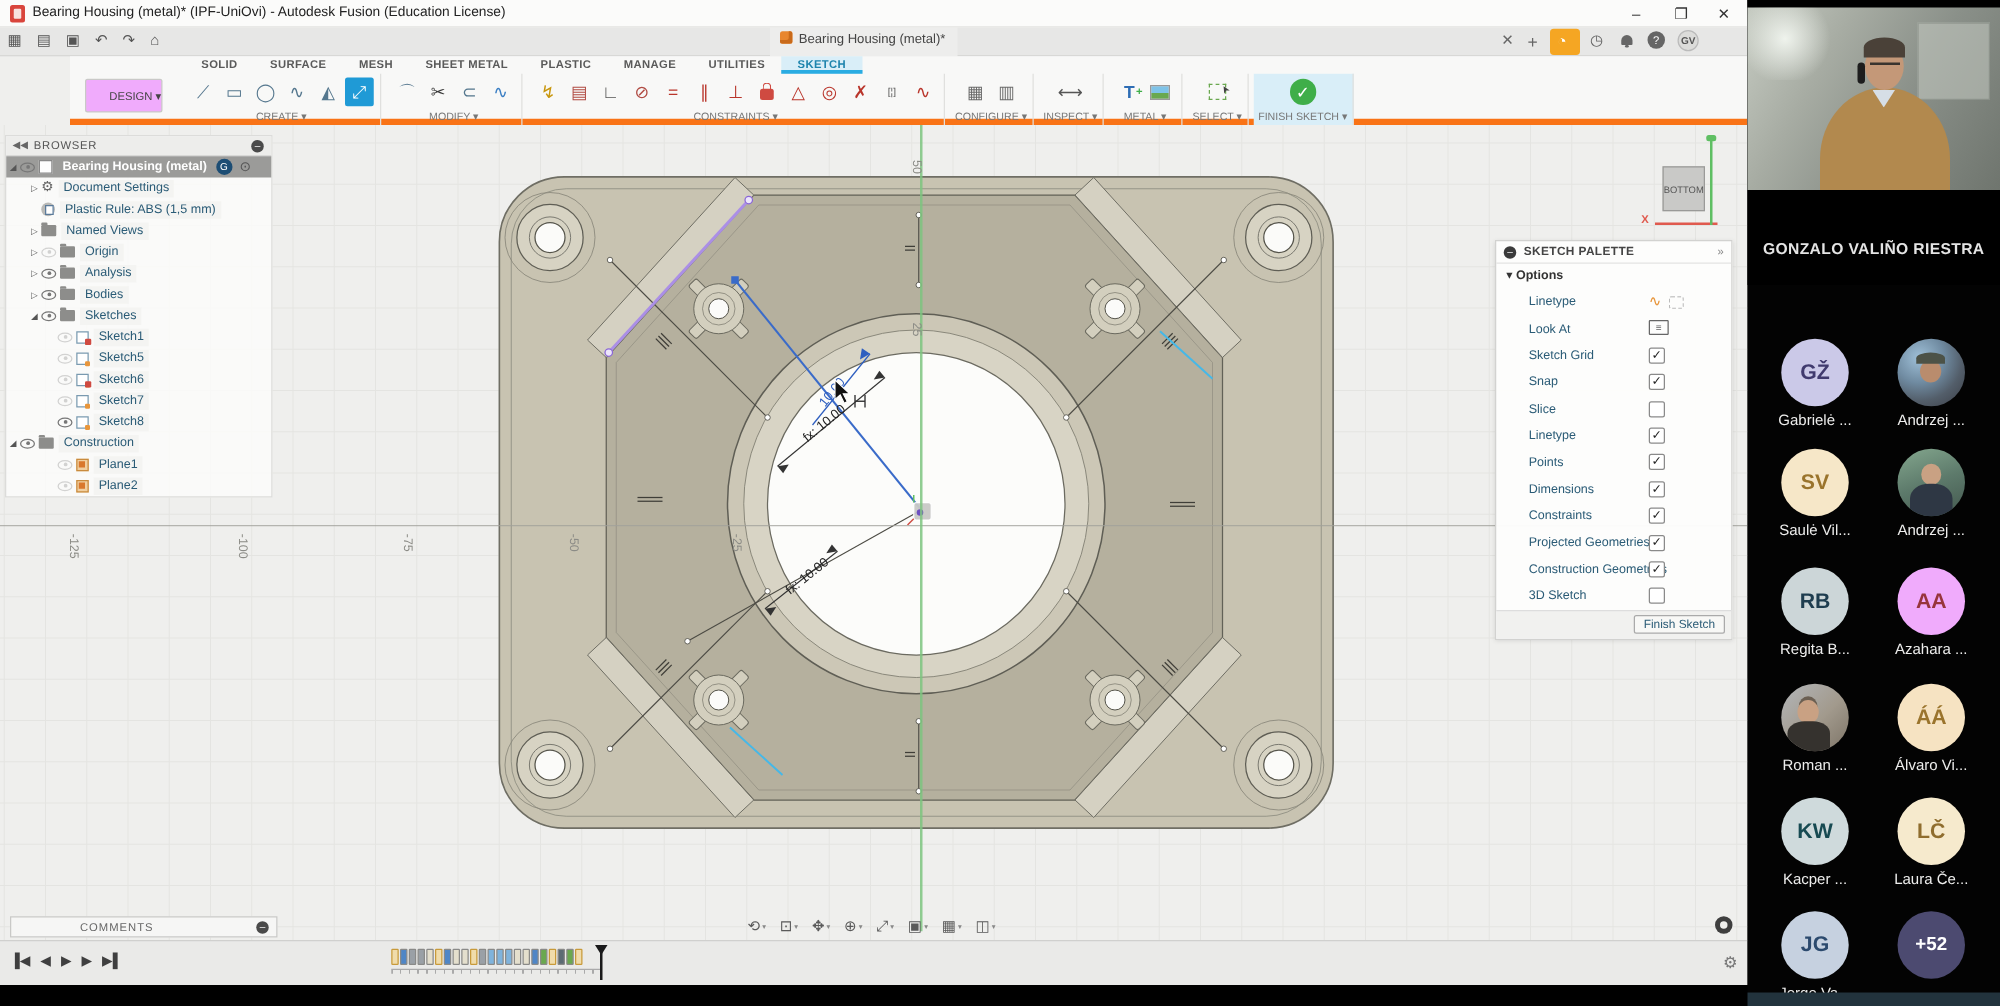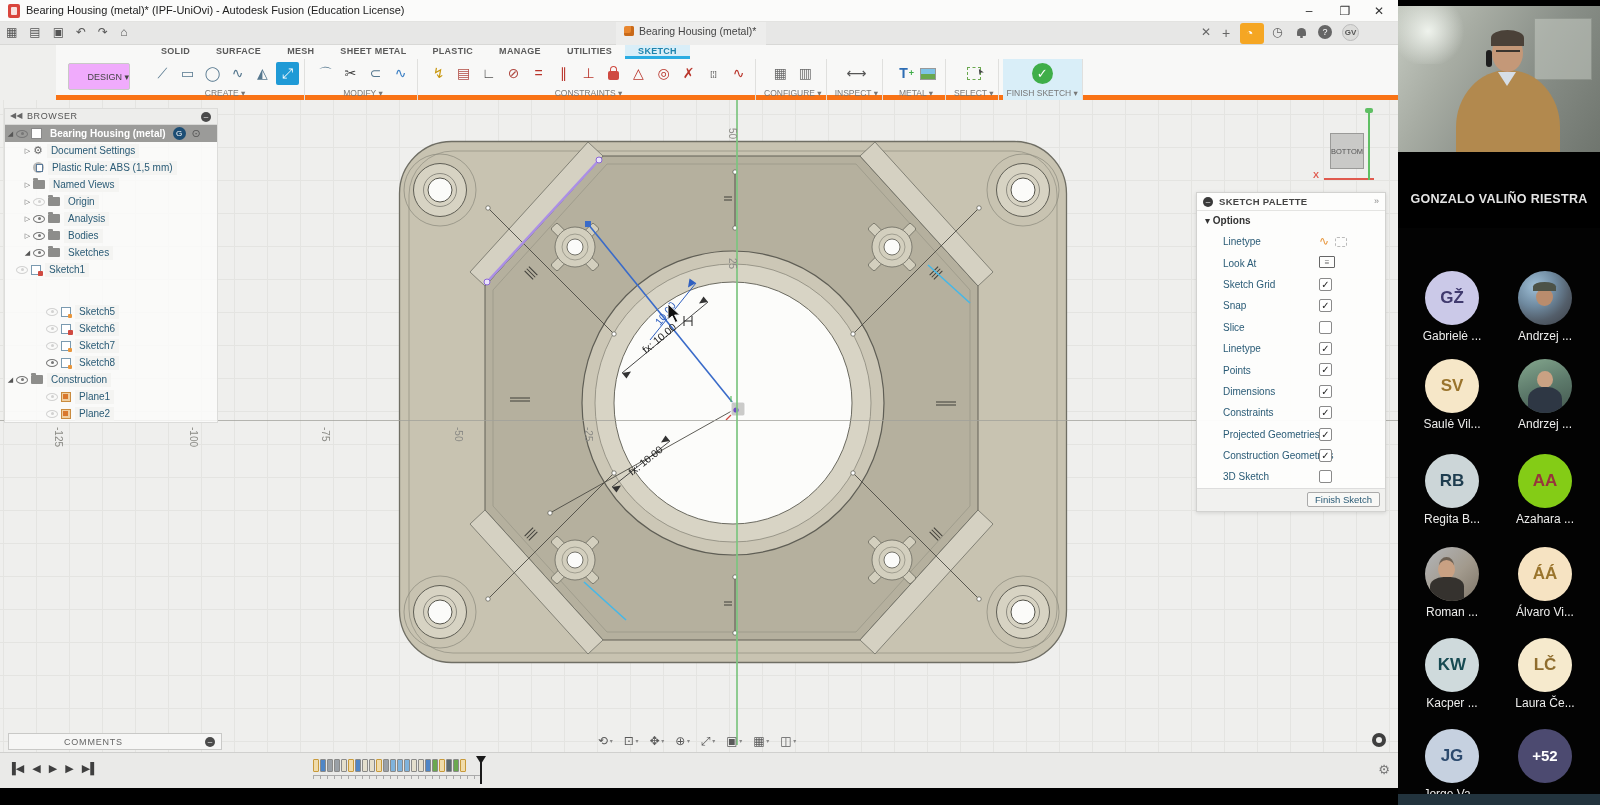--- a/index.html
+++ b/index.html
@@ -521,27 +521,27 @@
               <span class="eye"></span>
               <span class="bicon bi-folder"></span>
               <span class="blabel">Bodies</span>
             </div>
             <div class="brow" style="padding-left: 17px;">
               <span class="exp">◢</span>
               <span class="eye"></span>
               <span class="bicon bi-folder"></span>
               <span class="blabel">Sketches</span>
             </div>
-            <div class="brow" style="">
+            <div class="brow" style="padding-left: 30px;">
               <span class="exp"></span>
               <span class="eye off"></span>
               <span class="bicon bi-sketch lk"></span>
               <span class="blabel">Sketch1</span>
             </div>
-            <div class="brow" style="padding-left: 30px; margin-top: 25px;">
+            <div class="brow" style="padding-left: 30px;">
               <span class="exp"></span>
               <span class="eye off"></span>
               <span class="bicon bi-sketch"></span>
               <span class="blabel">Sketch5</span>
             </div>
             <div class="brow" style="padding-left: 30px;">
               <span class="exp"></span>
               <span class="eye off"></span>
               <span class="bicon bi-sketch lk"></span>
               <span class="blabel">Sketch6</span>
@@ -751,21 +751,21 @@
         </div>
         <div class="ptile" style="left: 120px; top: 359px;">
           <div class="pcirc photo-suit"></div>
           <div class="pname">Andrzej ...</div>
         </div>
         <div class="ptile" style="left: 27px; top: 454px;">
           <div class="pcirc" style="background: rgb(204, 214, 216); color: rgb(30, 61, 79);">RB</div>
           <div class="pname">Regita B...</div>
         </div>
         <div class="ptile" style="left: 120px; top: 454px;">
-          <div class="pcirc" style="background: #84cc16; color: rgb(151, 53, 60);">AA</div>
+          <div class="pcirc" style="background: #f0abfc; color: rgb(151, 53, 60);">AA</div>
           <div class="pname">Azahara ...</div>
         </div>
         <div class="ptile" style="left: 27px; top: 547px;">
           <div class="pcirc photo-street"></div>
           <div class="pname">Roman ...</div>
         </div>
         <div class="ptile" style="left: 120px; top: 547px;">
           <div class="pcirc" style="background: rgb(246, 227, 194); color: rgb(154, 116, 44);">ÁÁ</div>
           <div class="pname">Álvaro Vi...</div>
         </div>

